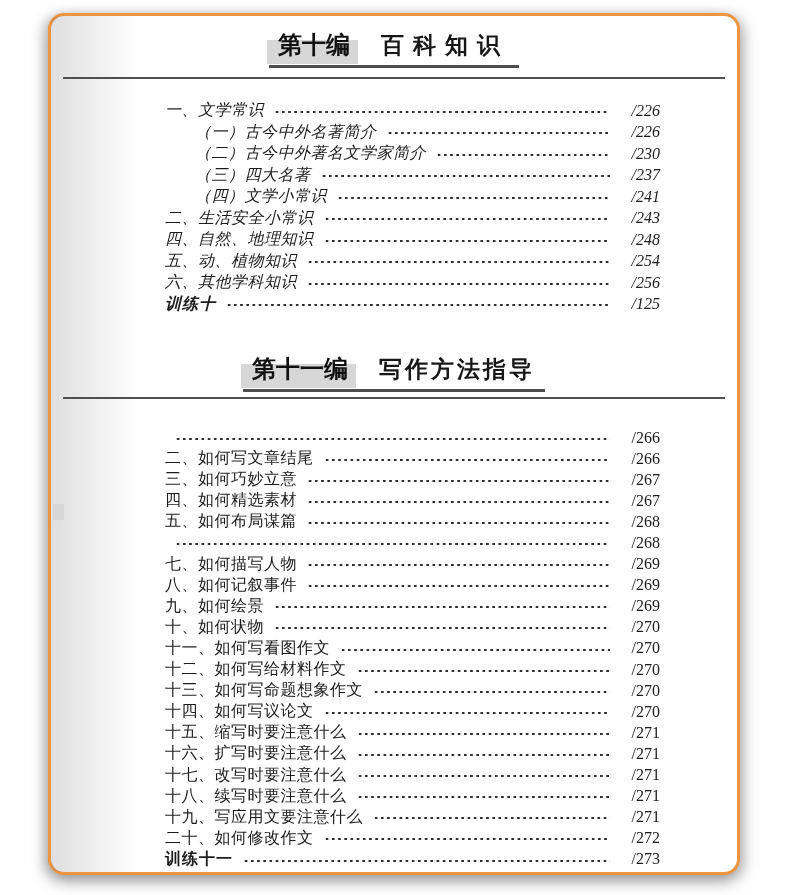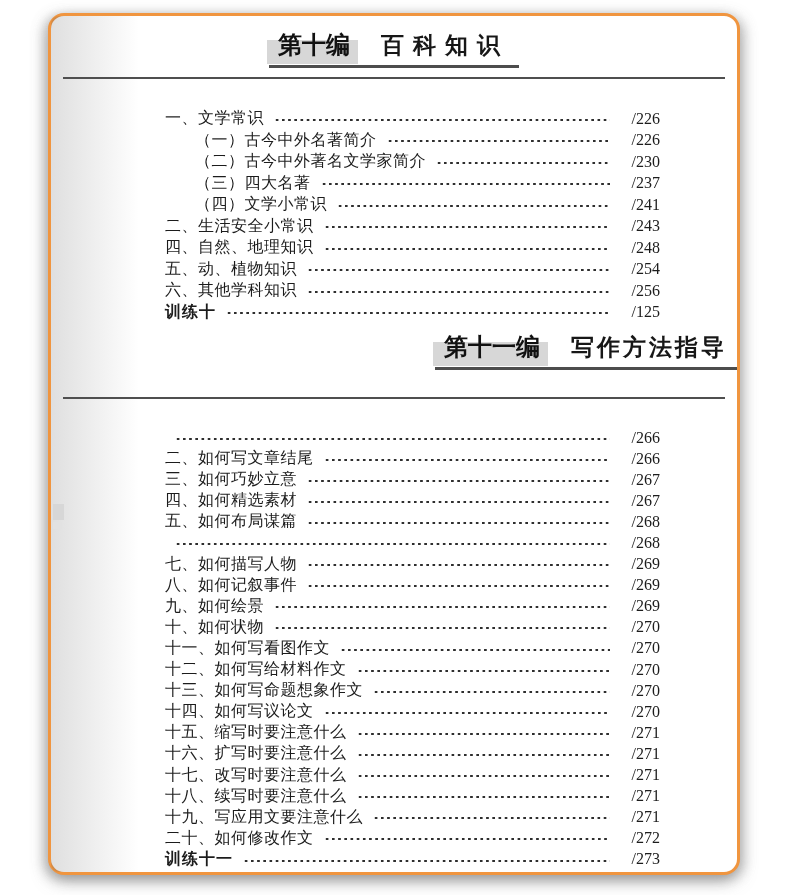--- a/index.html
+++ b/index.html
@@ -32,29 +32,29 @@
     font-size:24px;color:#111;padding:0 5px;
   }
   .title-shadow{
     position:absolute;left:-6px;right:-3px;top:8px;bottom:-6px;background:#d7d7d7;z-index:-1;
   }
   .title-text{
     display:inline-block;margin-left:22px;font-size:23px;font-weight:700;color:#171717;
   }
   .sec10-title-pos{top:16px;}
   .sec10 .title-text{letter-spacing:9px;}
-  .sec11-title-pos{top:318px;text-align:right;}
+  .sec11-title-pos{top:340px;}
   .sec11 .title-text{letter-spacing:3px;}
 
   .rule{position:absolute;left:12px;right:12px;height:2px;background:#4f4f4f;}
   .rule-1{top:61px;}
   .rule-2{top:381px;}
 
   .toc-list{position:absolute;left:114px;right:77px;}
-  .toc-list-1{top:92px;}
+  .toc-list-1{top:84px;font-style:italic;}
   .toc-list-2{top:411px;}
   .toc-row{display:flex;align-items:center;font-size:16px;}
   .toc-list-1 .toc-row{height:21.5px;}
   .toc-list-2 .toc-row{height:21.1px;}
   .toc-row.level2{padding-left:30px;justify-content:space-between;}
   .toc-label{white-space:nowrap;letter-spacing:.5px;}
   .toc-row.bold .toc-label{
     font-family:"Liberation Sans","DejaVu Sans",sans-serif;font-weight:700;letter-spacing:1px;
   }
   .toc-leader{

